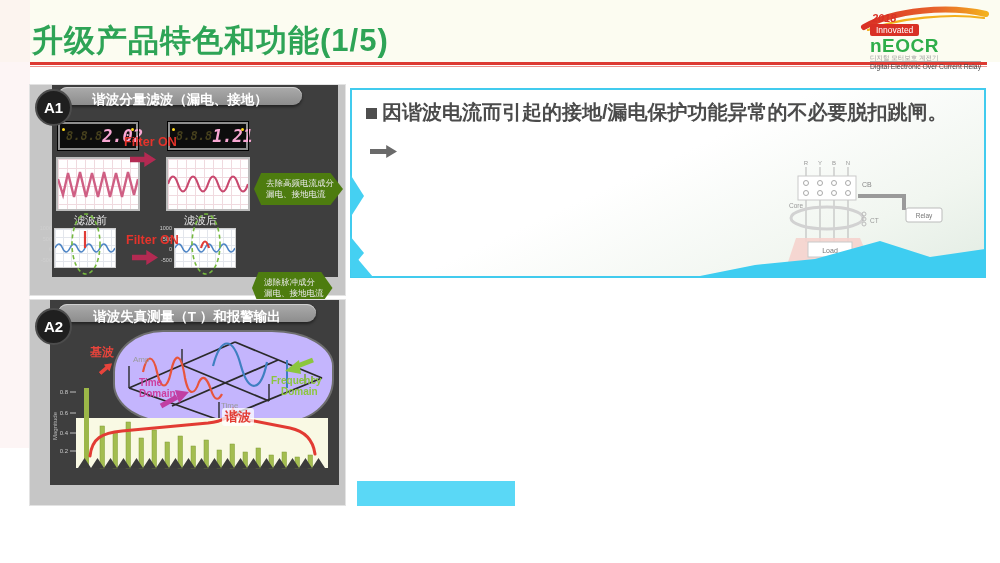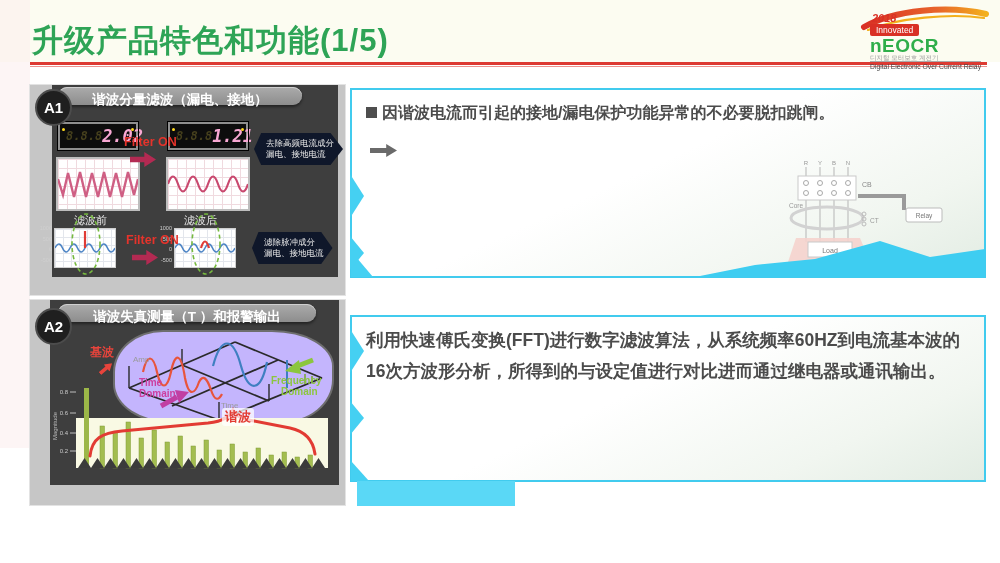--- a/index.html
+++ b/index.html
@@ -52,27 +52,27 @@
     background-size:8px 8px;}
 
   .filteron{position:absolute;text-align:center;z-index:6;}
   .fo-label{display:block;color:#e5332b;font-weight:bold;font-size:12.5px;white-space:nowrap;margin-left:8px;}
   .fo-arrow{display:block;width:26px;height:15px;background:#b32a52;margin:3px auto 0;
             clip-path:polygon(0 32%,55% 32%,55% 0,100% 50%,55% 100%,55% 68%,0 68%);}
 
   .wave-label{position:absolute;color:#e8e8e8;font-size:11px;}
   .tickcol{position:absolute;width:22px;text-align:right;color:#cfcfcf;font-size:5.5px;line-height:1;}
   .tickcol div{margin-bottom:5px;}
-  .chev{position:absolute;background:#0f172a;color:#e9e9e9;font-size:8.5px;line-height:1.3;padding:5px 9px 5px 12px;
-        clip-path:polygon(8% 0,86% 0,100% 50%,86% 100%,8% 100%,0 50%);white-space:nowrap;}
+  .chev{position:absolute;background:#4d7c0f;color:#e9e9e9;font-size:8.5px;line-height:1.3;padding:5px 9px 5px 12px;
+        clip-path:polygon(8% 0,86% 0,100% 50%,86% 100%,8% 100%,0 50%);white-space:nowrap;margin-top:40px;}
 
   
   .tbox{position:absolute;left:350px;width:636px;box-sizing:border-box;border:2px solid #41cbee;
         background:linear-gradient(155deg,#ffffff 45%,#f1f6f0 78%,#e2ece3 100%);}
-  .tbox-line{font-size:16px;font-weight:bold;color:#4b4b4b;line-height:25px;margin:10px 0 0 14px;}
+  .tbox-line{font-size:20px;font-weight:bold;color:#4b4b4b;line-height:25px;margin:10px 0 0 14px;}
   .sq-bullet{display:inline-block;width:11px;height:11px;background:#4e4e4e;margin-right:5px;}
   .arr-bullet{display:inline-block;width:27px;height:13px;background:#6a6a6a;margin:0 14px 0 4px;
               clip-path:polygon(0 30%,60% 30%,60% 0,100% 50%,60% 100%,60% 70%,0 70%);}
   .tbox-para{font-size:17.5px;font-weight:bold;color:#4b4b4b;line-height:31px;margin:8px 14px 0 14px;}
 
   .cyan{background:#45d0f2;}
   .scallop{position:absolute;left:-2px;width:14px;clip-path:polygon(0 0,100% 50%,0 100%);}
 
   
   .cloud{position:absolute;background:#c4b5fd;border-radius:48px 60px 52px 58px/40px 34px 42px 38px;
@@ -322,21 +322,15 @@
       </g>
       <path d="M48,168 L54.5,158 L61,168 L67.5,158 L74,168 L80.5,158 L87,168 L93.5,158 L100,168 L106.5,158 L113,168 L119.5,158 L126,168 L132.5,158 L139,168 L145.5,158 L152,168 L158.5,158 L165,168 L171.5,158 L178,168 L184.5,158 L191,168 L197.5,158 L204,168 L210.5,158 L217,168 L223.5,158 L230,168 L236.5,158 L243,168 L249.5,158 L256,168 L262.5,158 L269,168 L275.5,158 L282,168 L288.5,158 L295,168 Z" fill="#3b3b3b"></path>
       <path d="M60,156 C62,138 72,133 92,131 L178,123 C194,121 199,117 203,110 C207,117 212,119 224,121 L260,128 C274,131 283,139 285,154" fill="none" stroke="#e23b33" stroke-width="3" stroke-linecap="round"></path>
     </svg>
 
     <div class="lbl" style="left:60px;top:44px;color:#e8443c;font-weight:bold;font-size:12px;">基波</div>
     <div class="red-arrow" style="left:68px;top:64px;transform:rotate(-40deg);"></div>
     <div class="lbl" style="left:192px;top:108px;color:#e23b33;font-weight:bold;font-size:13px;background:rgba(255,255,255,.75);padding:0 3px;border-radius:3px;">谐波</div>
   </div>
 
-  <div class="tbox" style="top:315px;height:167px;">
-    <div class="tbox-para">利用快速傅氏变换(FFT)进行数字滤波算法，从系统频率60HZ到电流基本波的16次方波形分析，所得到的与设定值进行对比进而通过继电器或通讯输出。</div>
-    <div class="scallop cyan" style="top:12px;height:44px;"></div>
-    <div class="scallop cyan" style="top:84px;height:34px;"></div>
-    <div class="abs cyan" style="left:-1px;bottom:-1px;width:18px;height:20px;clip-path:polygon(0 100%,100% 100%,0 0);"></div>
-  </div>
   <div class="abs" style="left:357px;top:481px;width:158px;height:25px;background:#5ad8f6;"></div>
 
 </div>
 
 </body></html>

